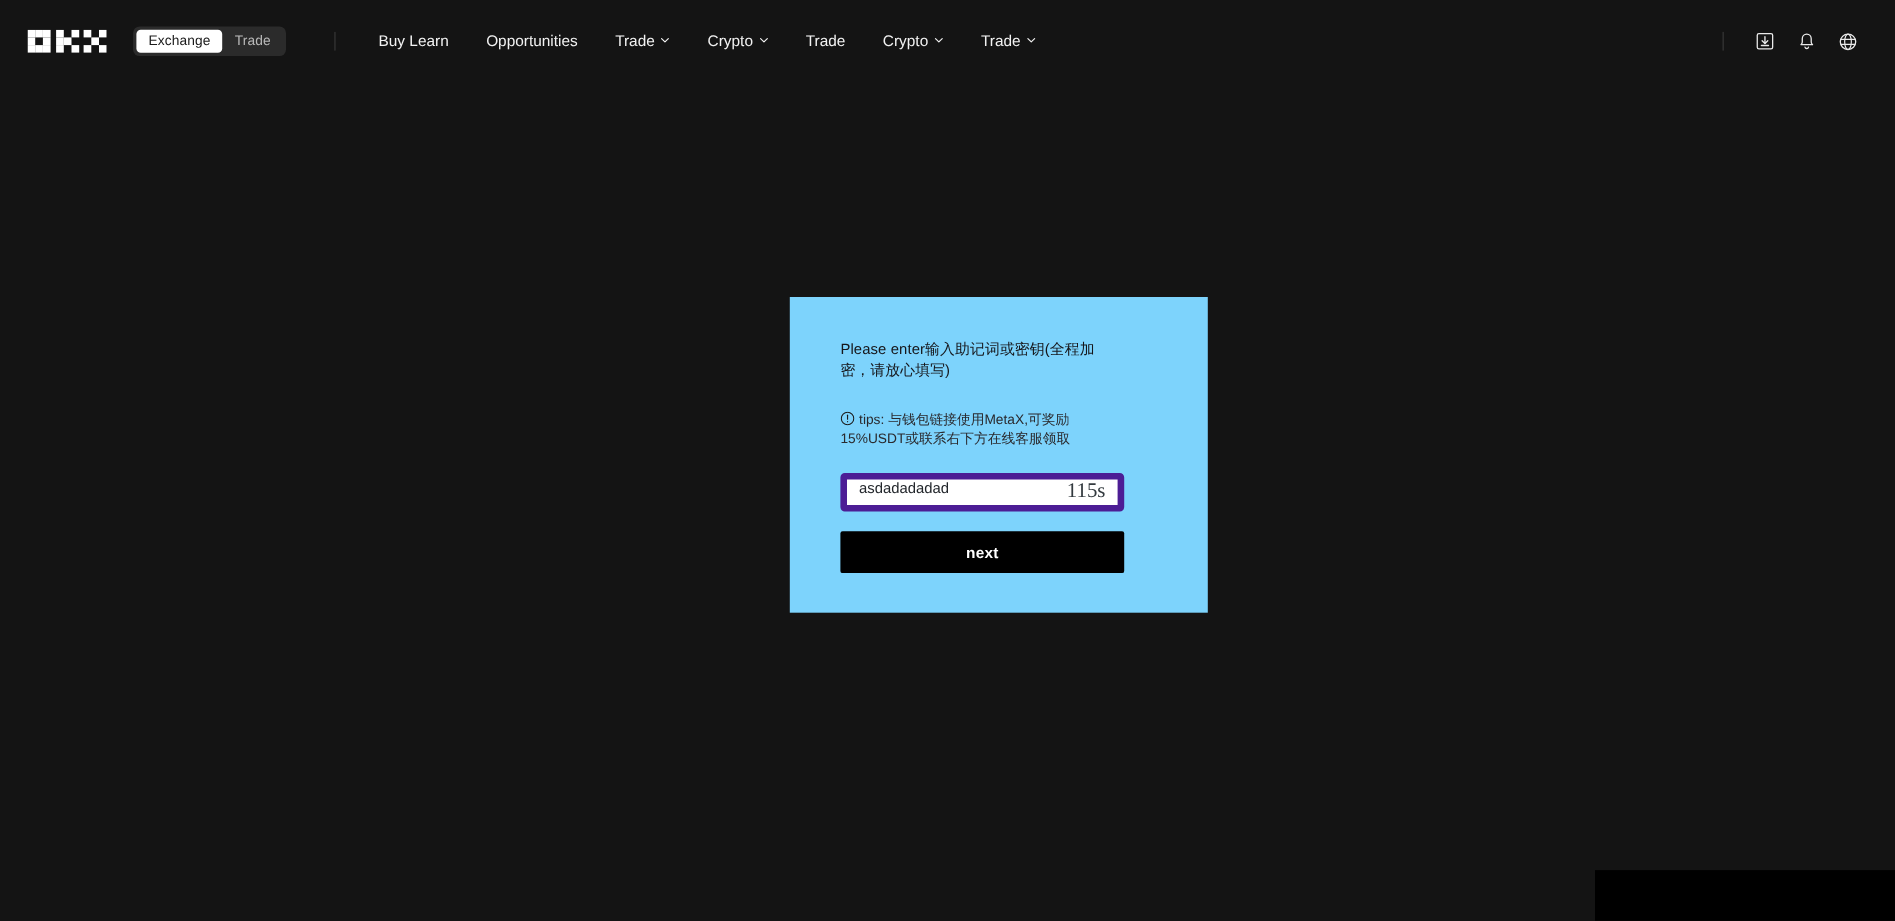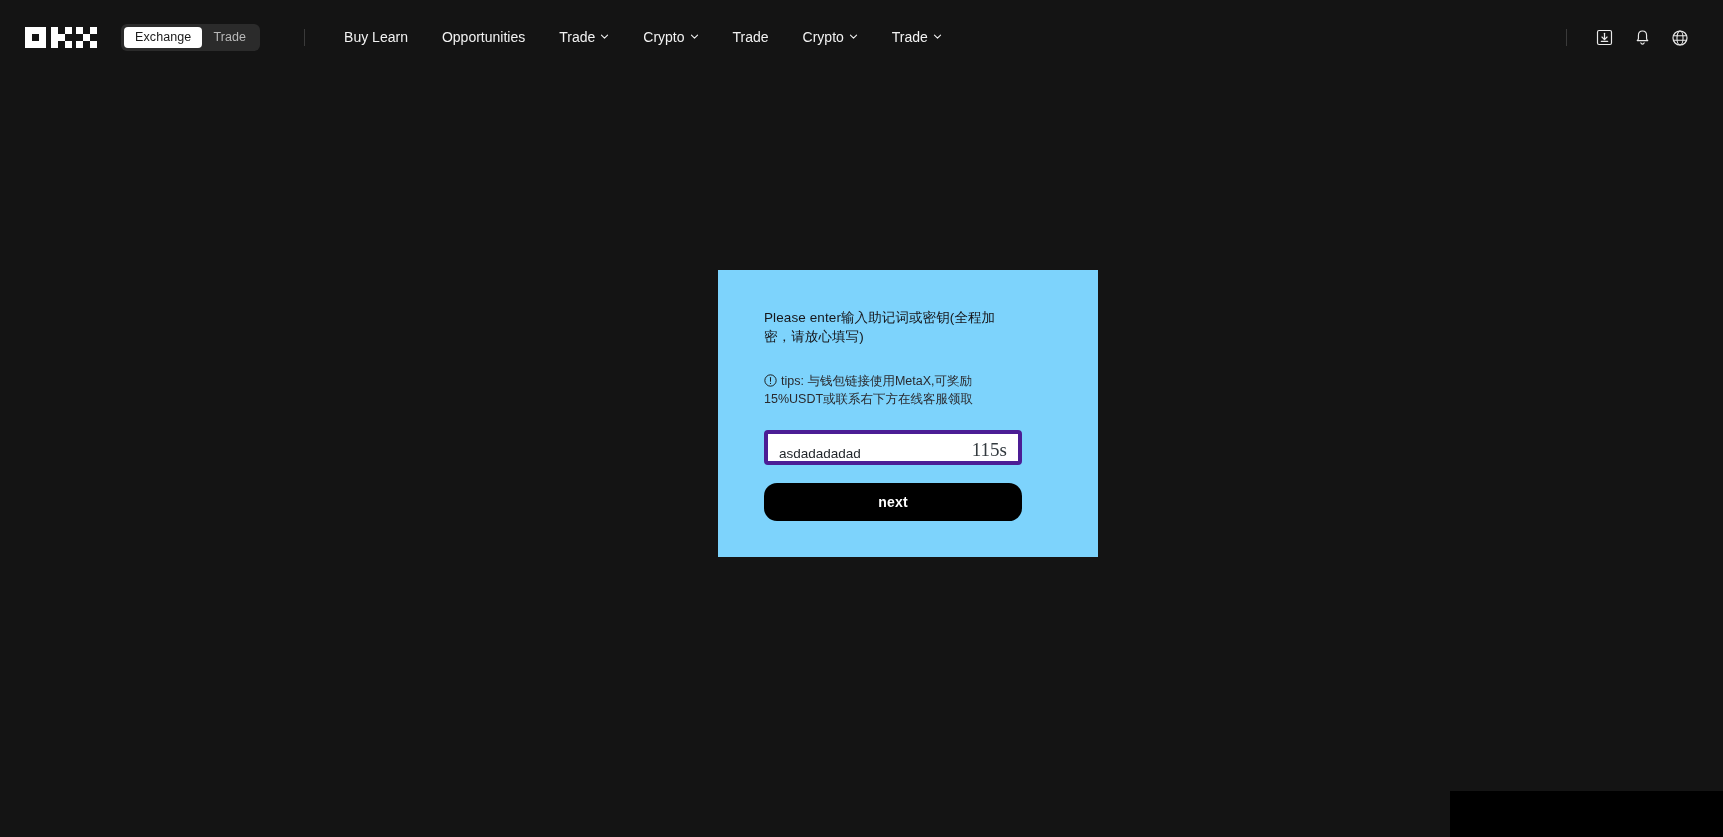--- a/index.html
+++ b/index.html
@@ -160,25 +160,25 @@
     height: 13px;
     vertical-align: -2px;
     margin-right: 4px;
   }
   .tips-icon svg { display: block; }
 
   .input-wrap {
     margin-top: 22px;
     width: 258px;
     height: 35px;
-    border: 4px solid #4c1d95;
+    border: 6px solid #4c1d95;
     border-radius: 4px;
     background: #fff;
     display: flex;
-    align-items: flex-end;
+    align-items: flex-start;
     padding: 0 11px;
   }
   .input-wrap input {
     flex: 1 1 auto;
     border: 0;
     outline: 0;
     font-family: "Liberation Sans", sans-serif;
     font-size: 13.5px;
     color: #22262b;
     background: transparent;
@@ -193,21 +193,21 @@
     font-family: Liberation Serif, serif;
   }
 
   .next-btn {
     margin-top: 18px;
     width: 258px;
     height: 38px;
     background: #000000;
     color: #ffffff;
     border: 0;
-    border-radius: 13px;
+    border-radius: 2px;
     font-family: "Liberation Sans", sans-serif;
     font-size: 14px;
     font-weight: 700;
     cursor: pointer;
     letter-spacing: .2px;
   }
 
   
   .widget-panel {
     position: absolute;

